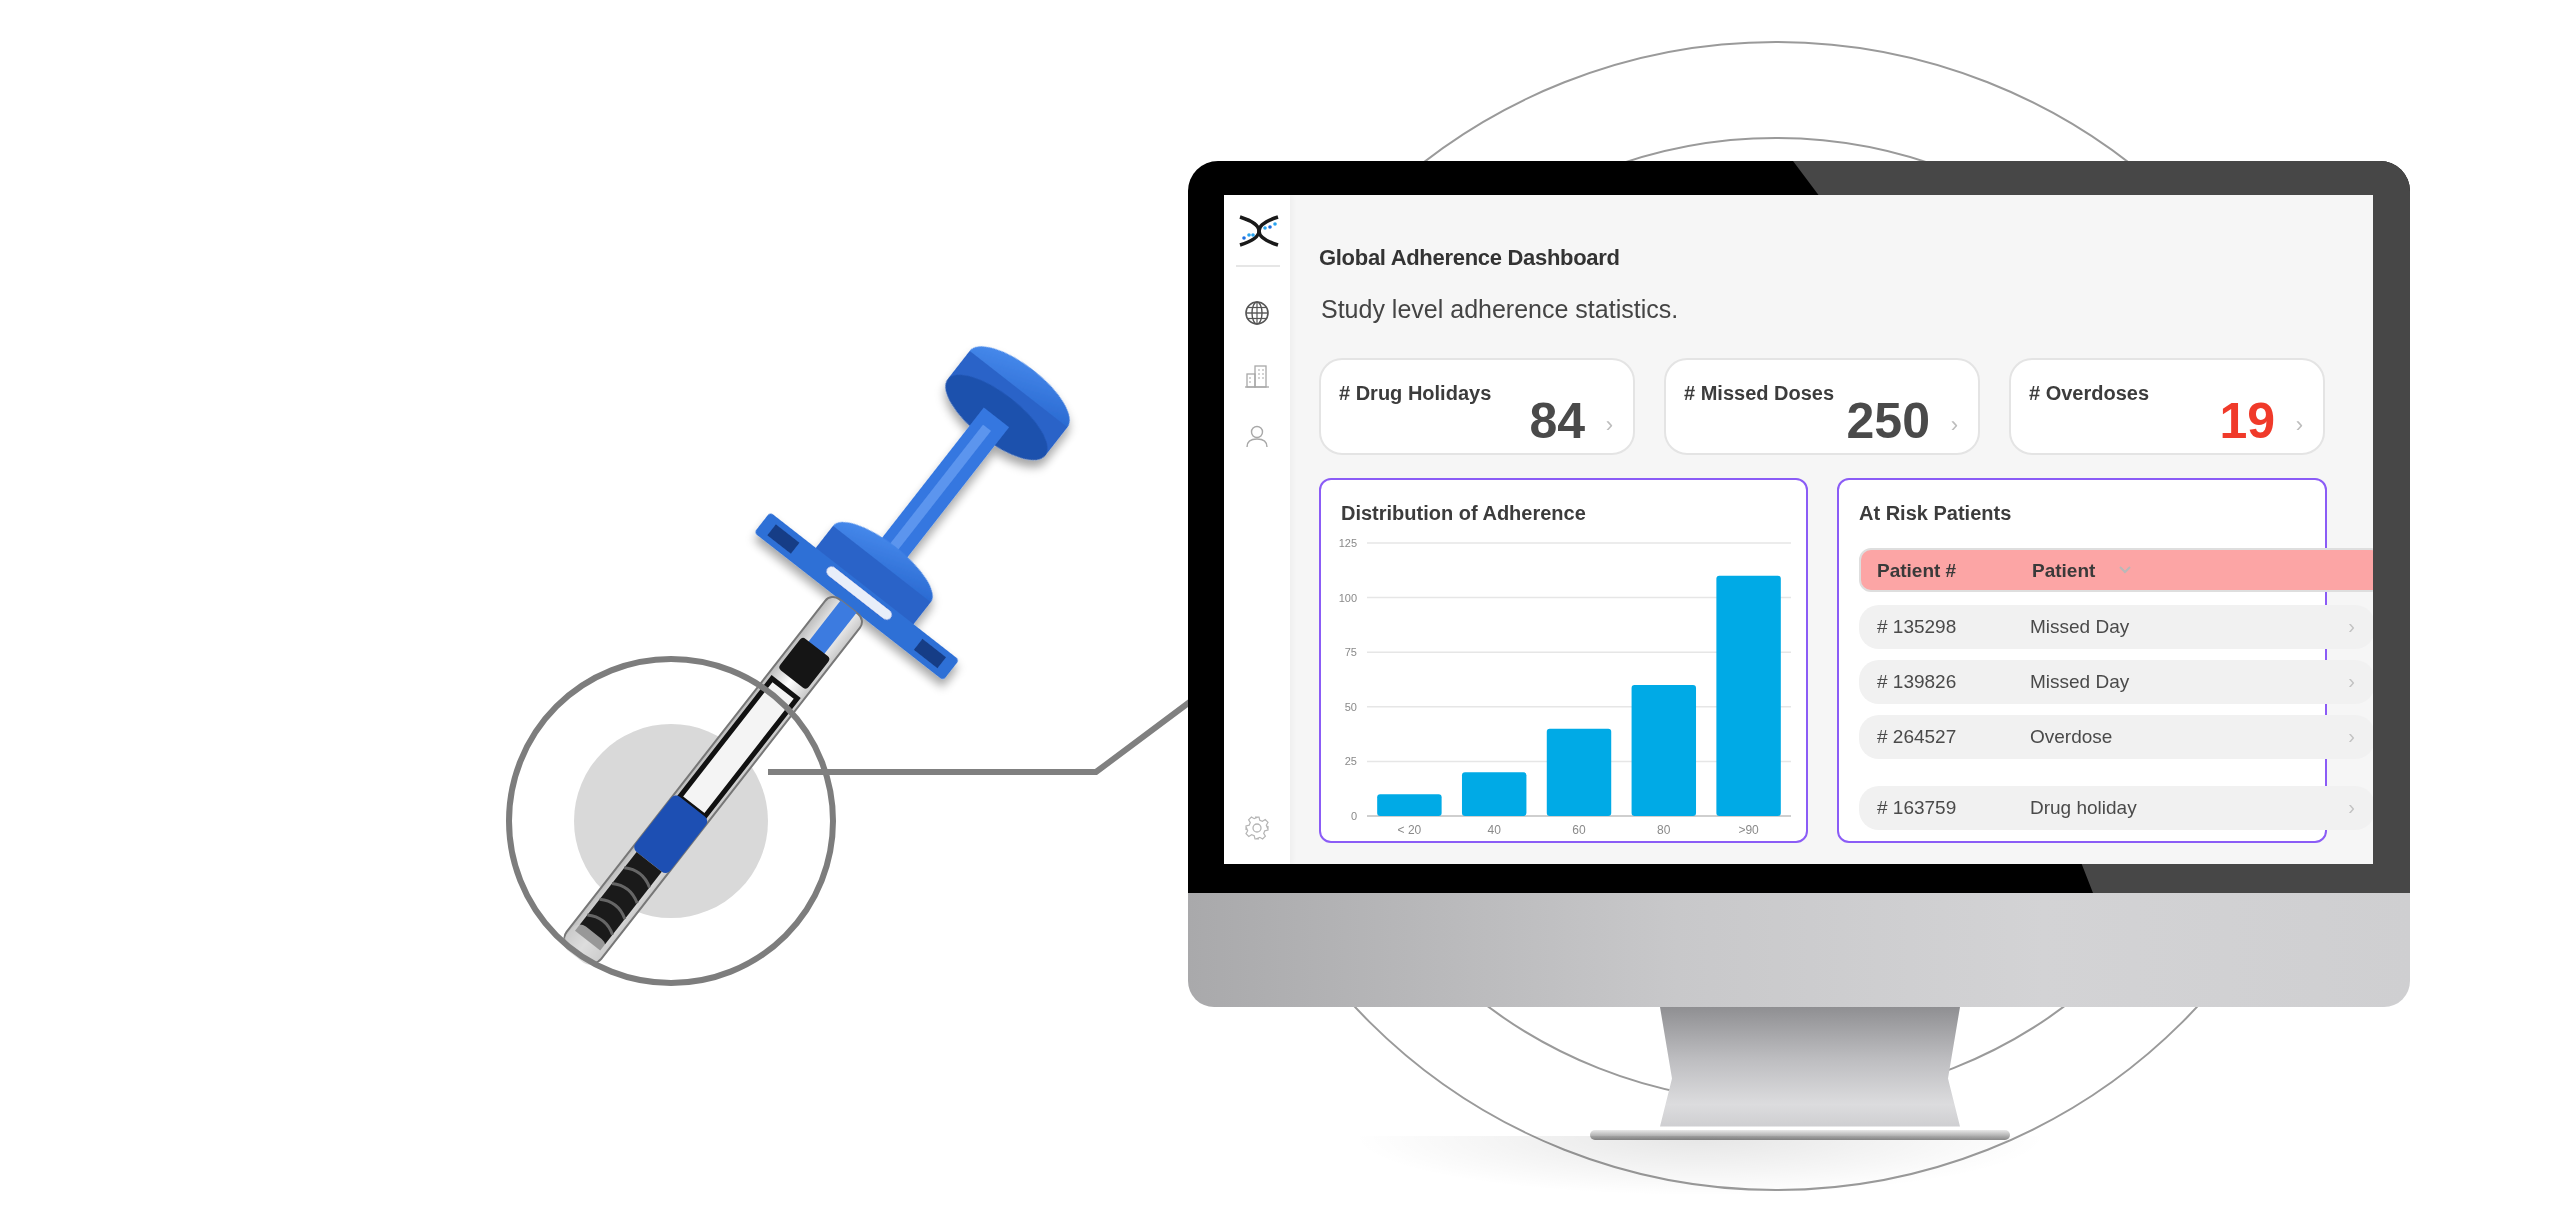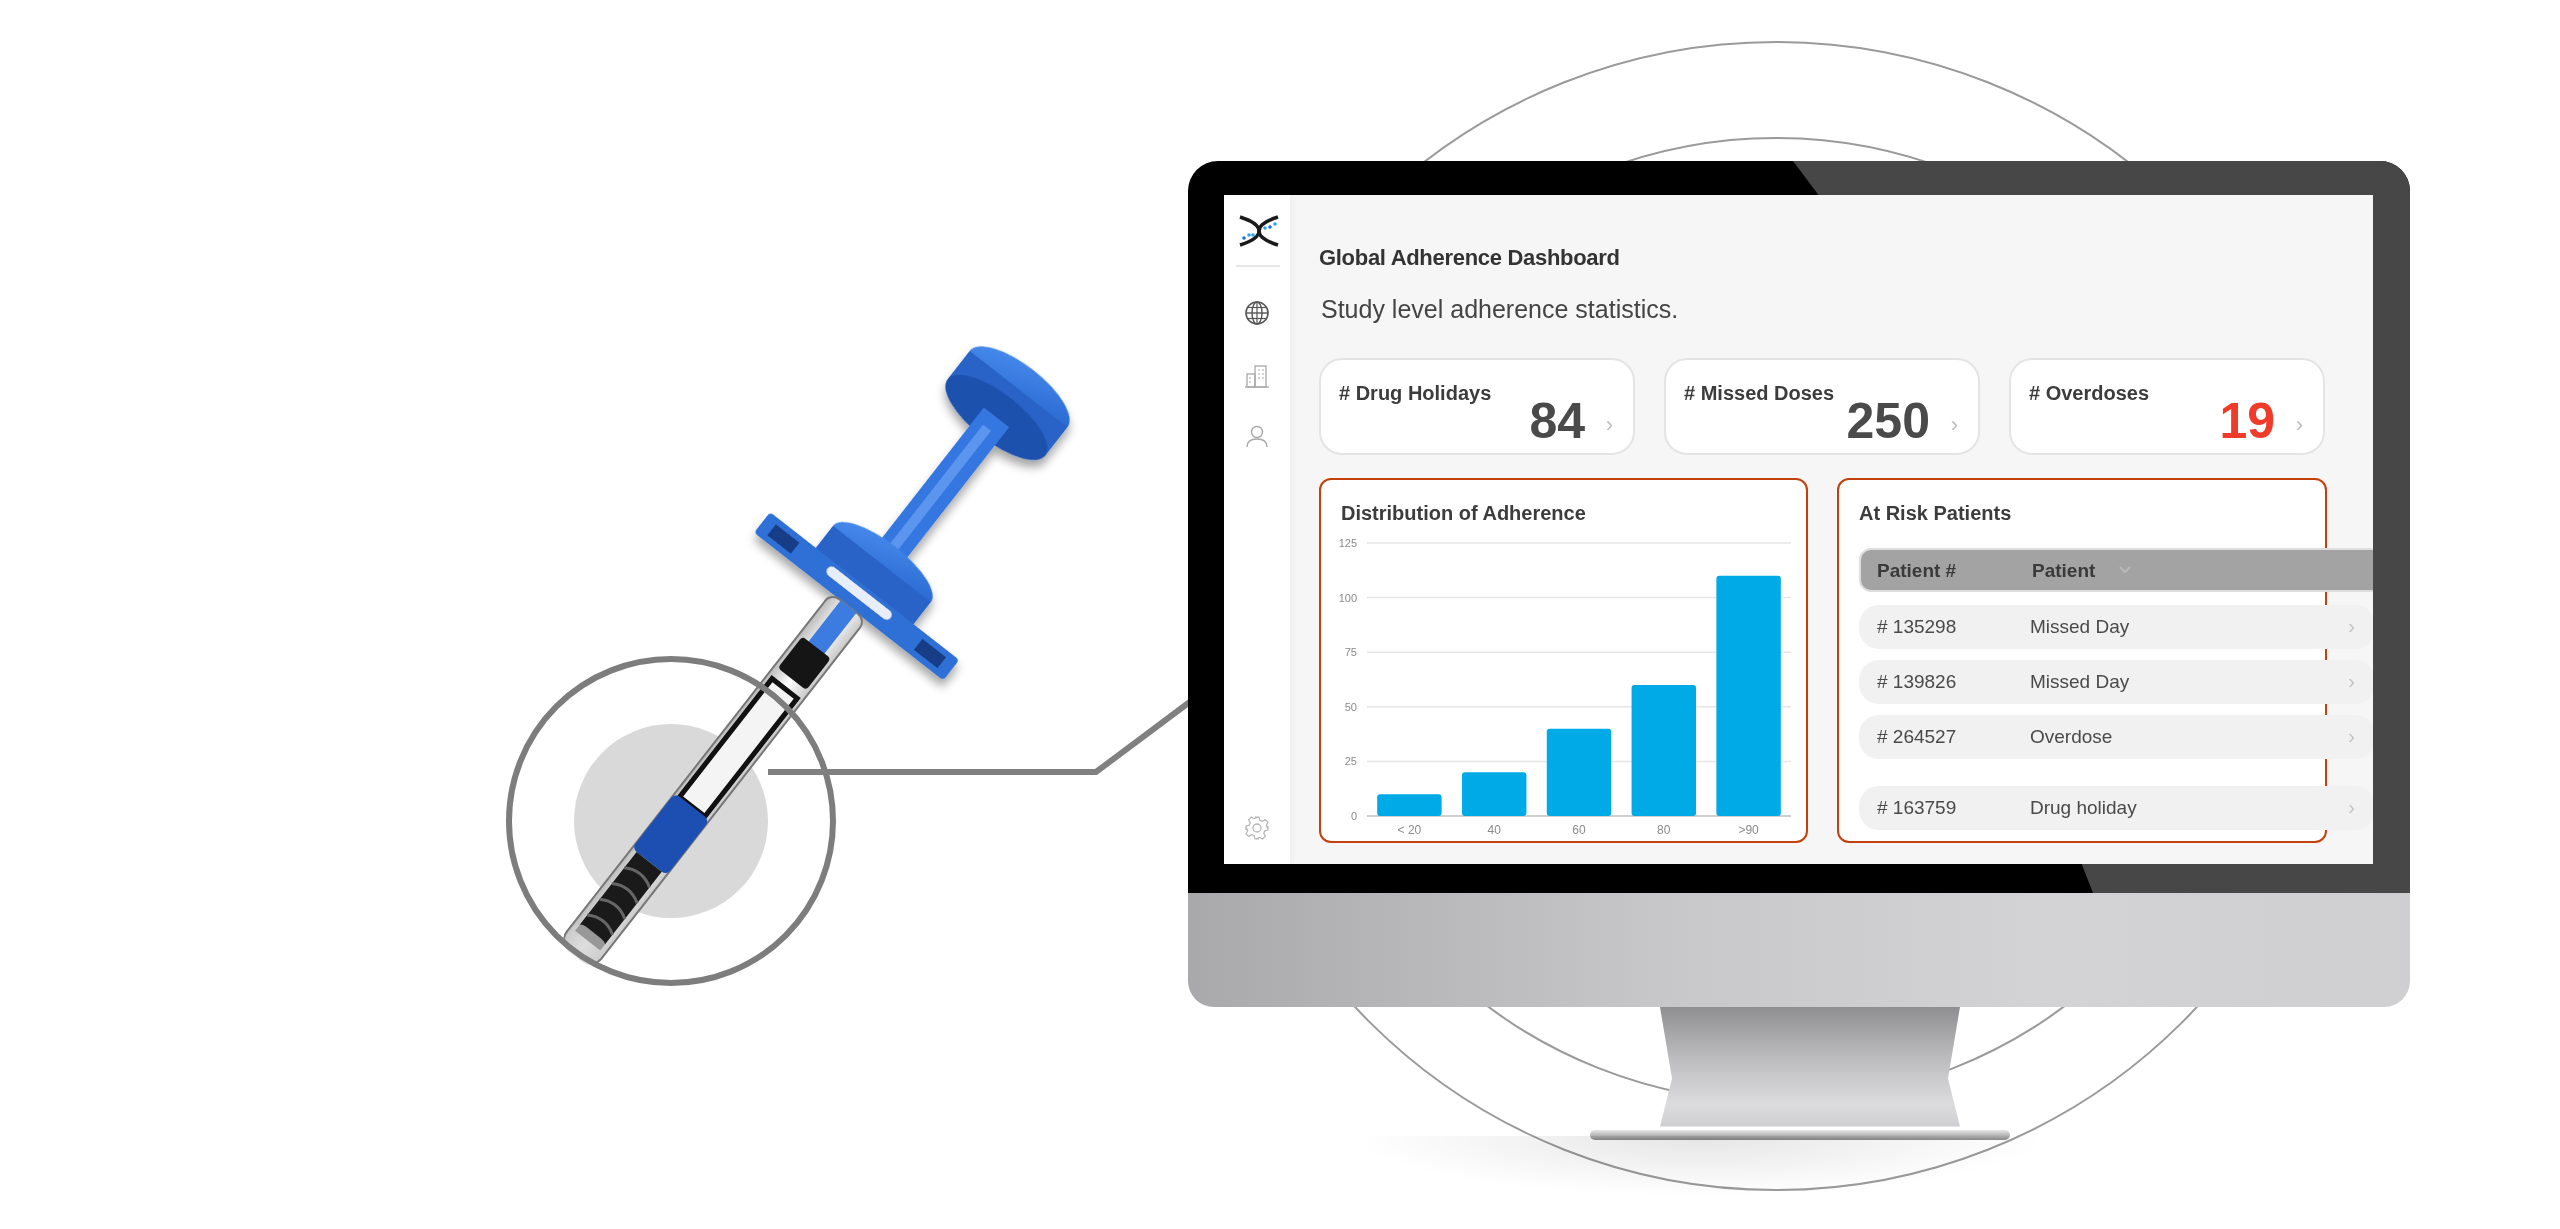--- a/index.html
+++ b/index.html
@@ -19,24 +19,24 @@
   .logo{position:absolute;left:14px;top:18px;width:42px;height:36px;}
   .logo-divider{position:absolute;left:12px;top:70px;width:44px;height:2px;background:#e6e6e6;}
   .nav-icon{position:absolute;left:20px;width:26px;height:26px;}
   .main{position:absolute;left:66px;top:0;right:0;bottom:0;}
   .page-title{position:absolute;left:29px;top:50px;font-size:22px;font-weight:bold;color:#333;letter-spacing:-0.3px;}
   .page-subtitle{position:absolute;left:31px;top:100px;font-size:25px;color:#444;}
   .stat-card{position:absolute;top:163px;width:316px;height:97px;background:#fff;border:2px solid #e4e4e4;border-radius:23px;box-sizing:border-box;}
   .stat-label{position:absolute;left:18px;top:22px;font-size:20px;font-weight:bold;color:#3c3c3c;}
   .stat-value{position:absolute;right:48px;top:32px;font-size:50px;font-weight:bold;color:#4a4a4a;}
   .stat-chevron{position:absolute;right:20px;top:52px;font-size:22px;color:#bdbdbd;}
-  .panel{position:absolute;top:283px;height:365px;background:#fff;border:2px solid #c2410c;border-radius:12px;box-sizing:border-box;}
+  .panel{position:absolute;top:283px;height:365px;background:#fff;border:2px solid #8b5cf6;border-radius:12px;box-sizing:border-box;}
   .panel-title{position:absolute;left:20px;top:22px;font-size:20px;font-weight:bold;color:#3c3c3c;}
   #chart-svg{position:absolute;left:0;top:0;}
-  .table-header{position:absolute;left:20px;top:68px;width:524px;height:44px;border:2px solid #dedede;border-radius:12px;box-sizing:border-box;background:#a3a3a3;}
+  .table-header{position:absolute;left:20px;top:68px;width:524px;height:44px;border:2px solid #dedede;border-radius:12px;box-sizing:border-box;background:#fca5a5;}
   .th{position:absolute;top:10px;font-size:19px;font-weight:bold;color:#3a3a3a;}
   .th-chevron{position:absolute;left:256px;top:12px;width:16px;height:16px;}
   .row{position:absolute;left:20px;width:516px;height:44px;background:#f1f1f1;border-radius:20px;}
   .cell{position:absolute;top:11px;font-size:19px;color:#4a4a4a;}
   .row-chevron{position:absolute;right:20px;top:10px;font-size:20px;color:#c2c2c2;}
 </style>
 </head>
 <body>
 
 <svg id="bg-svg" viewBox="0 0 2560 1229">

